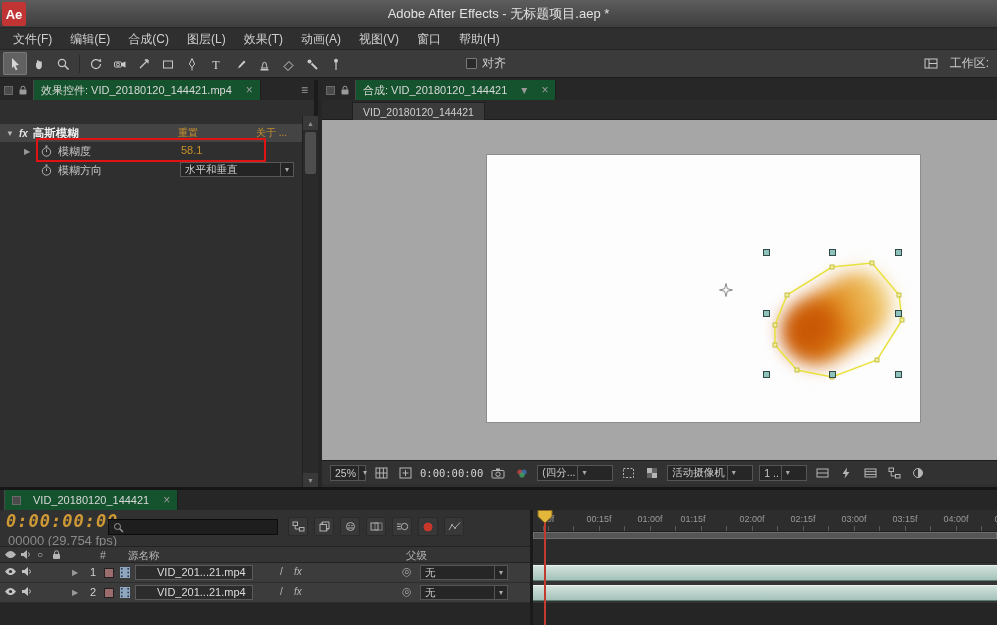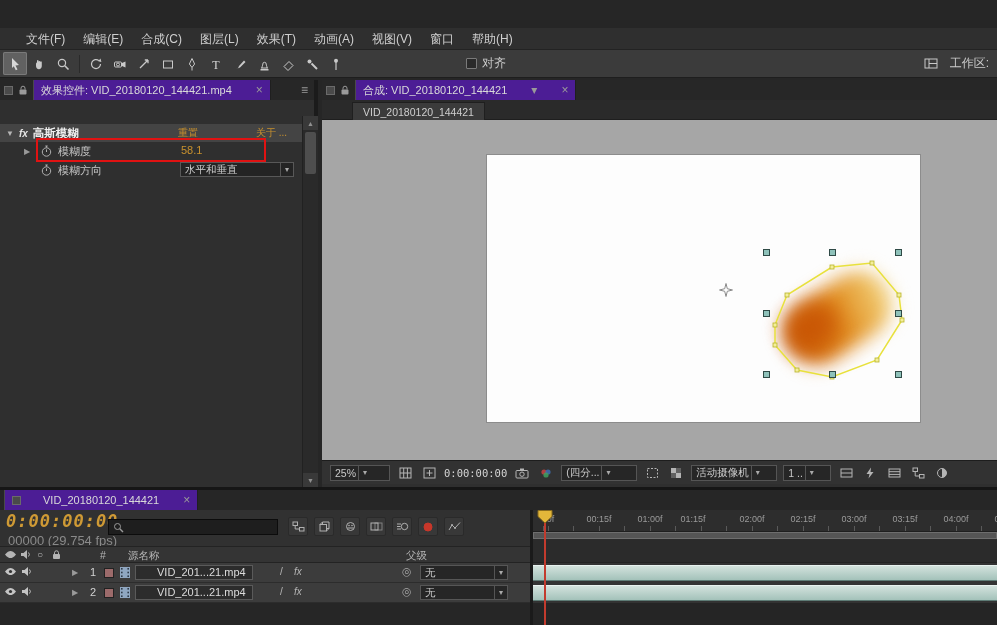--- a/index.html
+++ b/index.html
@@ -6,38 +6,38 @@
 body{margin:0;background:#111;font-family:"Liberation Sans","DejaVu Sans",sans-serif}
 .r{position:absolute}
 .screen{position:relative;width:997px;height:625px;background:#262626;overflow:hidden;color:#ccc;font-size:12px;user-select:none}
 
 
 .titlebar{left:0;top:0;width:997px;height:28px;background:linear-gradient(#5d5d5d,#3e3e3e);border-bottom:1px solid #262626}
 .ae-logo{left:2px;top:2px;width:24px;height:24px;background:#c03434;color:#fff;font-weight:bold;font-size:13px;display:flex;align-items:center;justify-content:center;border-radius:2px}
 .title-text{left:0;top:0;width:100%;text-align:center;line-height:28px;color:#e2e2e2;font-size:13px}
 
 
-.menubar{left:0;top:28px;width:997px;height:22px;background:#2f2f2f;display:flex;align-items:center;padding-left:17px;border-bottom:1px solid #232323}
+.menubar{left:0;top:28px;width:997px;height:22px;background:#2f2f2f;display:flex;align-items:center;padding-left:4px;border-bottom:1px solid #232323}
 .menubar span{padding:0 9px;font-size:12px;color:#cfcfcf;line-height:22px}
 
 
 .toolbar{left:0;top:50px;width:997px;height:28px;background:#3b3b3b;border-bottom:1px solid #1e1e1e;display:flex;align-items:center;padding-left:3px}
 .tool{width:24px;height:23px;display:flex;align-items:center;justify-content:center;border-radius:2px}
 .tool.sel{background:#616161;box-shadow:inset 0 0 0 1px #7a7a7a}
 .tsep{width:1px;height:18px;background:#2a2a2a;margin:0 4px}
 .snap{display:flex;align-items:center;gap:5px;margin-left:118px;color:#cccccc;font-size:12px}
 .cb{width:11px;height:11px;background:#2a2a2a;border:1px solid #7a7a7a;border-radius:1px}
 .ws{position:absolute;right:8px;top:0;height:100%;display:flex;align-items:center;gap:12px;color:#cccccc;font-size:12px}
 svg.ic{display:block}
 
 
 .panel-left{left:0;top:80px;width:318px;height:407px;background:#2f2f2f;border-right:4px solid #1b1b1b}
 .tabbar{left:0;top:0;right:0;height:20px;background:#272727;display:flex;align-items:center;padding-left:4px;gap:4px}
 .pgrip{width:9px;height:9px;background:#4a4a4a;border:1px solid #6a6a6a}
-.tab{height:20px;display:flex;align-items:center;gap:22px;background:#4c1d95;padding:0 7px;font-size:11px;color:#d9d9d9;border-left:1px solid #4a4a4a;border-right:1px solid #1f1f1f;white-space:nowrap}
+.tab{height:20px;display:flex;align-items:center;gap:12px;background:#14532d;padding:0 7px;font-size:11px;color:#d9d9d9;border-left:1px solid #4a4a4a;border-right:1px solid #1f1f1f;white-space:nowrap}
 .tclose{color:#9a9a9a;font-size:12px;margin-left:2px}
 .pmenu{position:absolute;right:6px;top:3px;color:#9a9a9a;font-size:12px}
 .srcline{left:0;top:20px;right:0;height:16px;background:#2b2b2b;color:#989898;font-size:10.5px;line-height:16px;padding-left:6px;border-bottom:1px solid #232323;white-space:nowrap;overflow:hidden}
 .ebody{left:0;top:36px;width:302px;bottom:0;background:#2f2f2f}
 .fxhead{left:0;top:44px;width:302px;height:18px;background:#444444;display:flex;align-items:center;gap:5px;padding-left:6px}
 .twirl{font-size:8px;color:#b5b5b5}
 .fxbadge{font-size:10px;font-style:italic;font-weight:bold;color:#e3e3e3}
 .fxname{font-size:11.5px;font-weight:bold;color:#efefef}
 .link{color:#c8912e;font-size:10px}
 .reset{position:absolute;left:178px;top:46px}
@@ -107,20 +107,24 @@
 .bar{left:0;right:0;height:16px;background:linear-gradient(#d3e2dd,#a3c2ba);border-top:1px solid #e8f2ef;border-bottom:1px solid #5e7c76}
 .tl-fill-right{left:0;top:93px;right:0;bottom:0;background:#252525}
 .cti-line{left:11px;top:0;bottom:0;width:2px;background:#c23b2e;z-index:20}
 .cti-head{left:4px;top:0;z-index:21}
 </style>
 </head>
 <body>
 
 <div class="screen">
 
+  <div class="titlebar r">
+    <div class="ae-logo r">Ae</div>
+    <div class="title-text r">Adobe After Effects - 无标题项目.aep *</div>
+  </div>
 
   <div class="menubar r">
     <span>文件(F)</span>
     <span>编辑(E)</span>
     <span>合成(C)</span>
     <span>图层(L)</span>
     <span>效果(T)</span>
     <span>动画(A)</span>
     <span>视图(V)</span>
     <span>窗口</span>
@@ -325,21 +329,21 @@
         <span class="hd" style="left:276px;top:216px"></span>
         <span class="hd" style="left:342px;top:216px"></span>
         <span class="hd" style="left:408px;top:216px"></span>
         <svg class="r ic" style="left:232px;top:128px" width="14" height="14">
             <path d="M7 0.5 L8.3 5.7 L13.5 7 L8.3 8.3 L7 13.5 L5.7 8.3 L0.5 7 L5.7 5.7 Z" stroke="#8a8a8a" fill="none"></path>
           </svg>
       </div>
     </div>
 
     <div class="cbar r">
-      <div class="cdrop" style="width:60px">
+      <div class="cdrop" style="width:36px">
         <span>25%</span>
         <span class="darr">▾</span>
       </div>
       <span class="cicon">
           <svg class="ic" width="13" height="12">
             <rect x="1" y="1" width="11" height="10" stroke="#b5b5b5" fill="none"></rect>
             <line x1="4.7" y1="1" x2="4.7" y2="11" stroke="#b5b5b5"></line>
             <line x1="8.4" y1="1" x2="8.4" y2="11" stroke="#b5b5b5"></line>
             <line x1="1" y1="6" x2="12" y2="6" stroke="#b5b5b5"></line>
           </svg>

